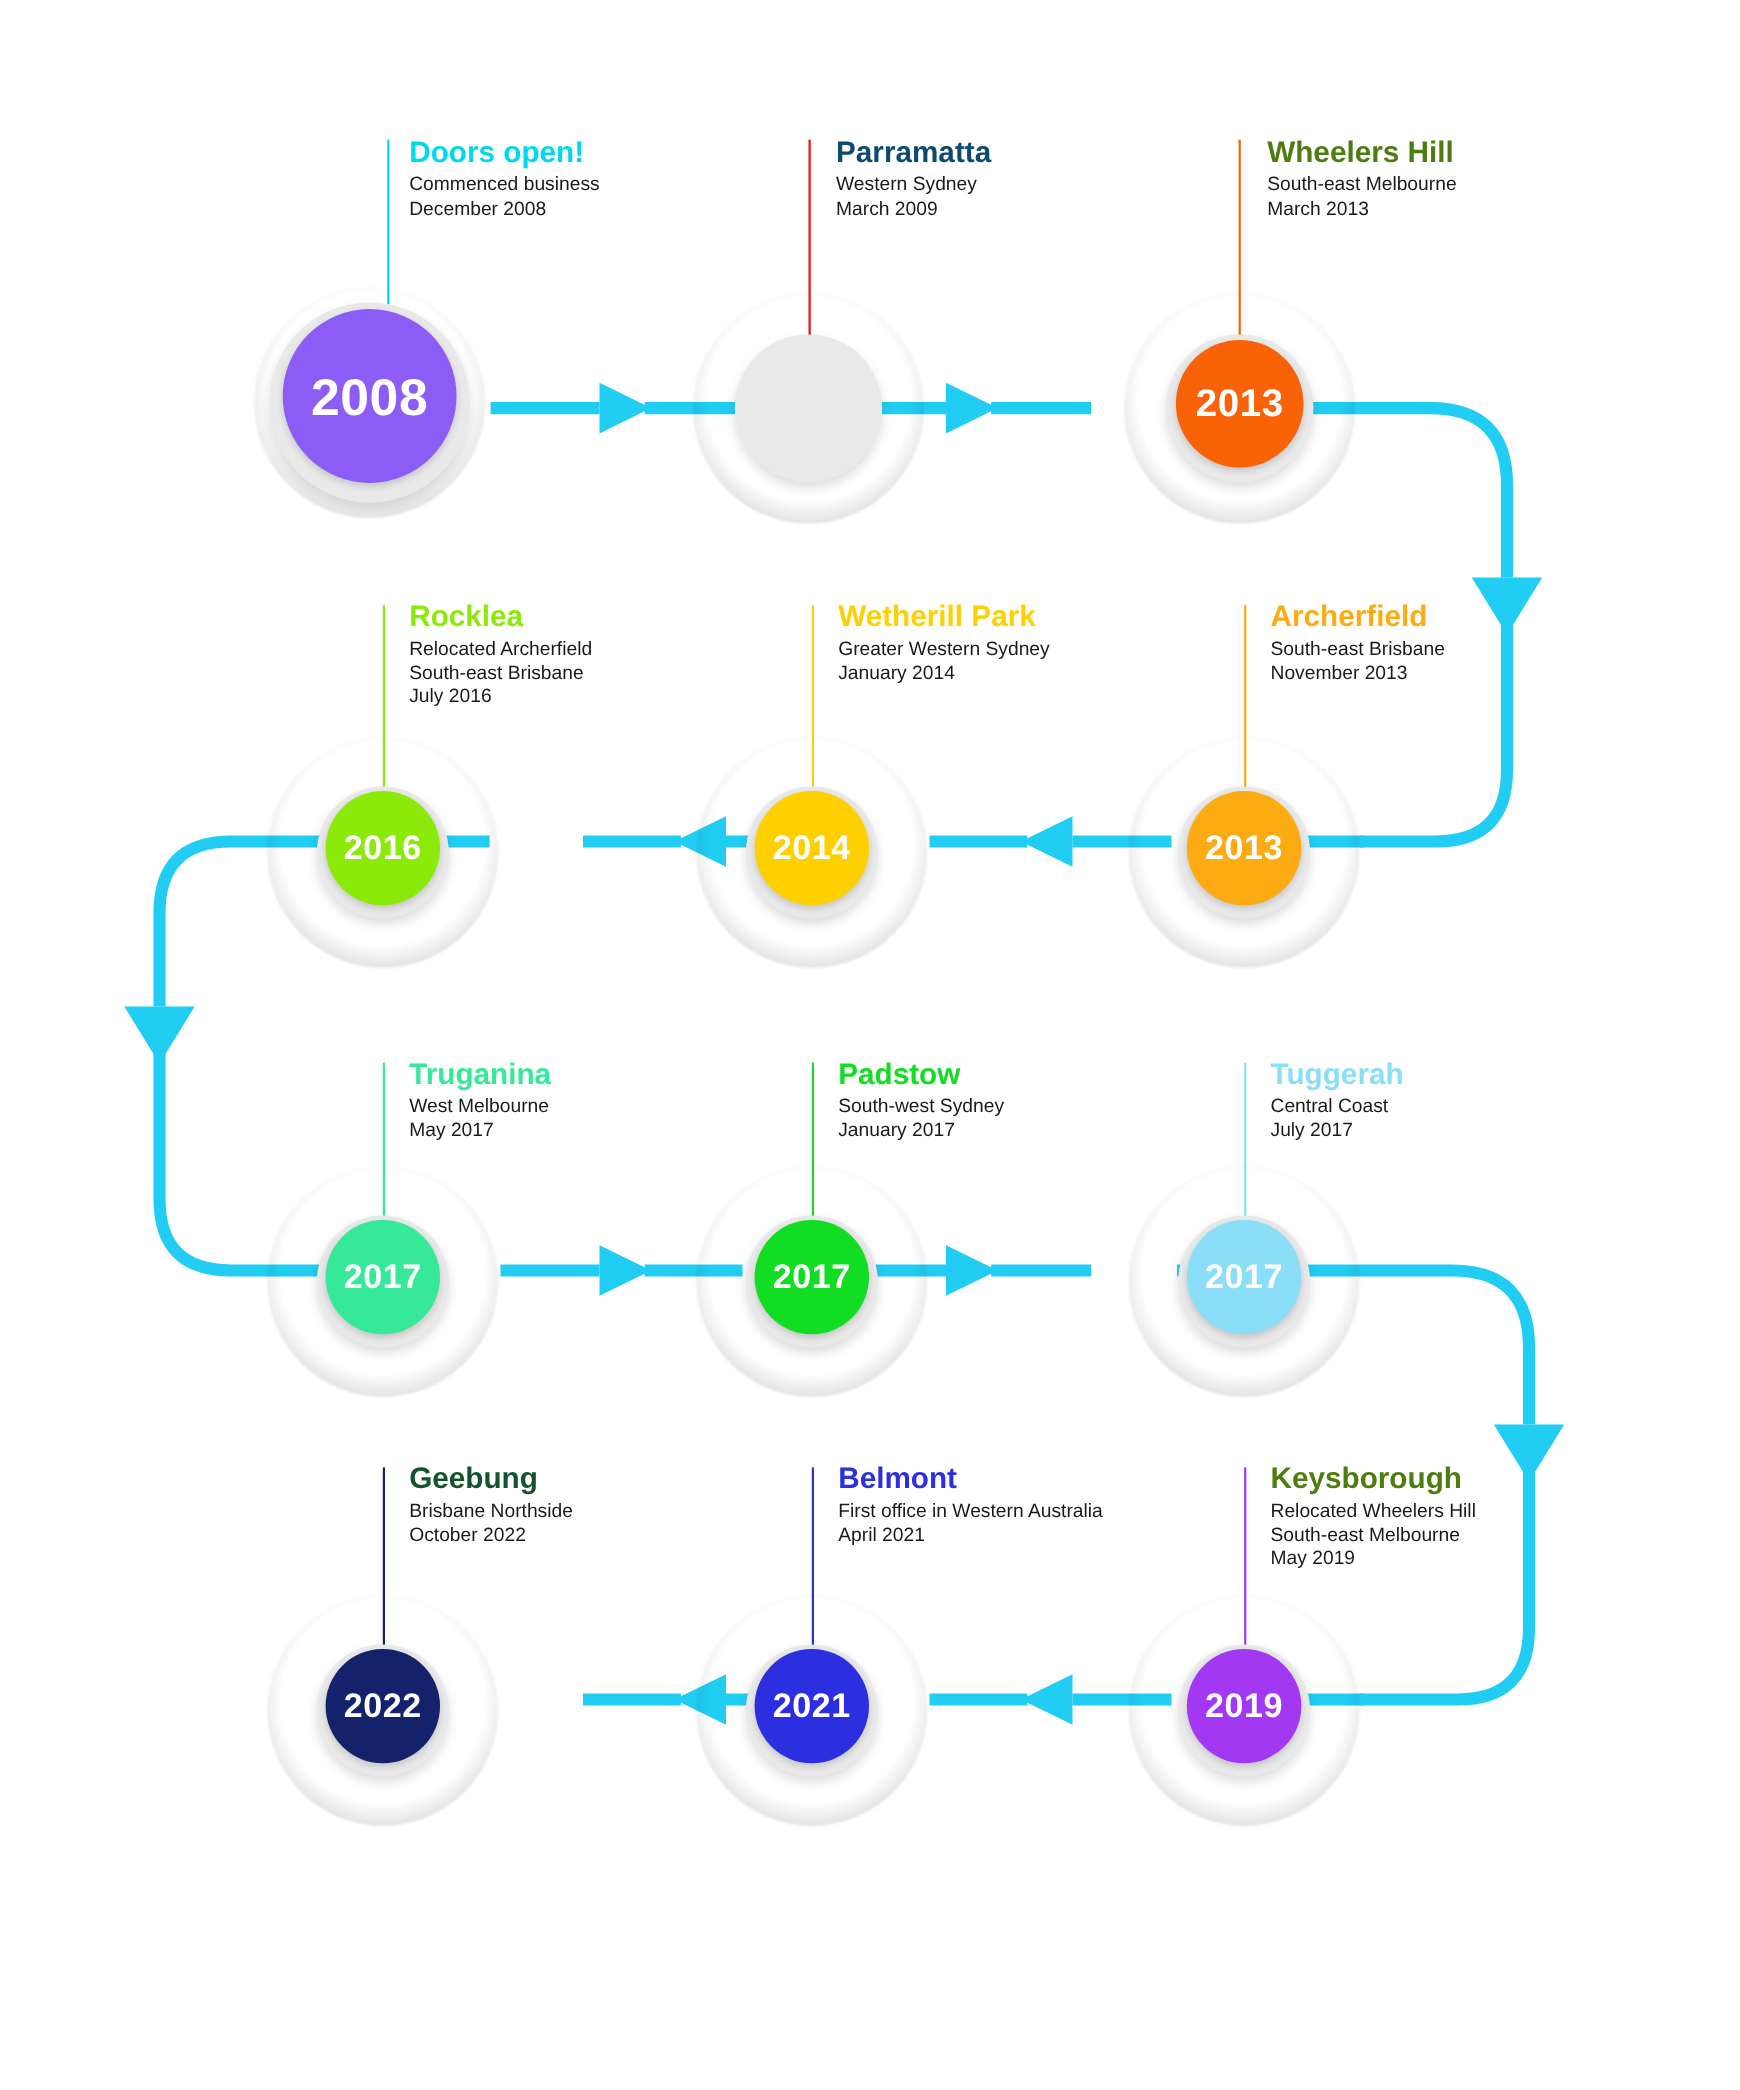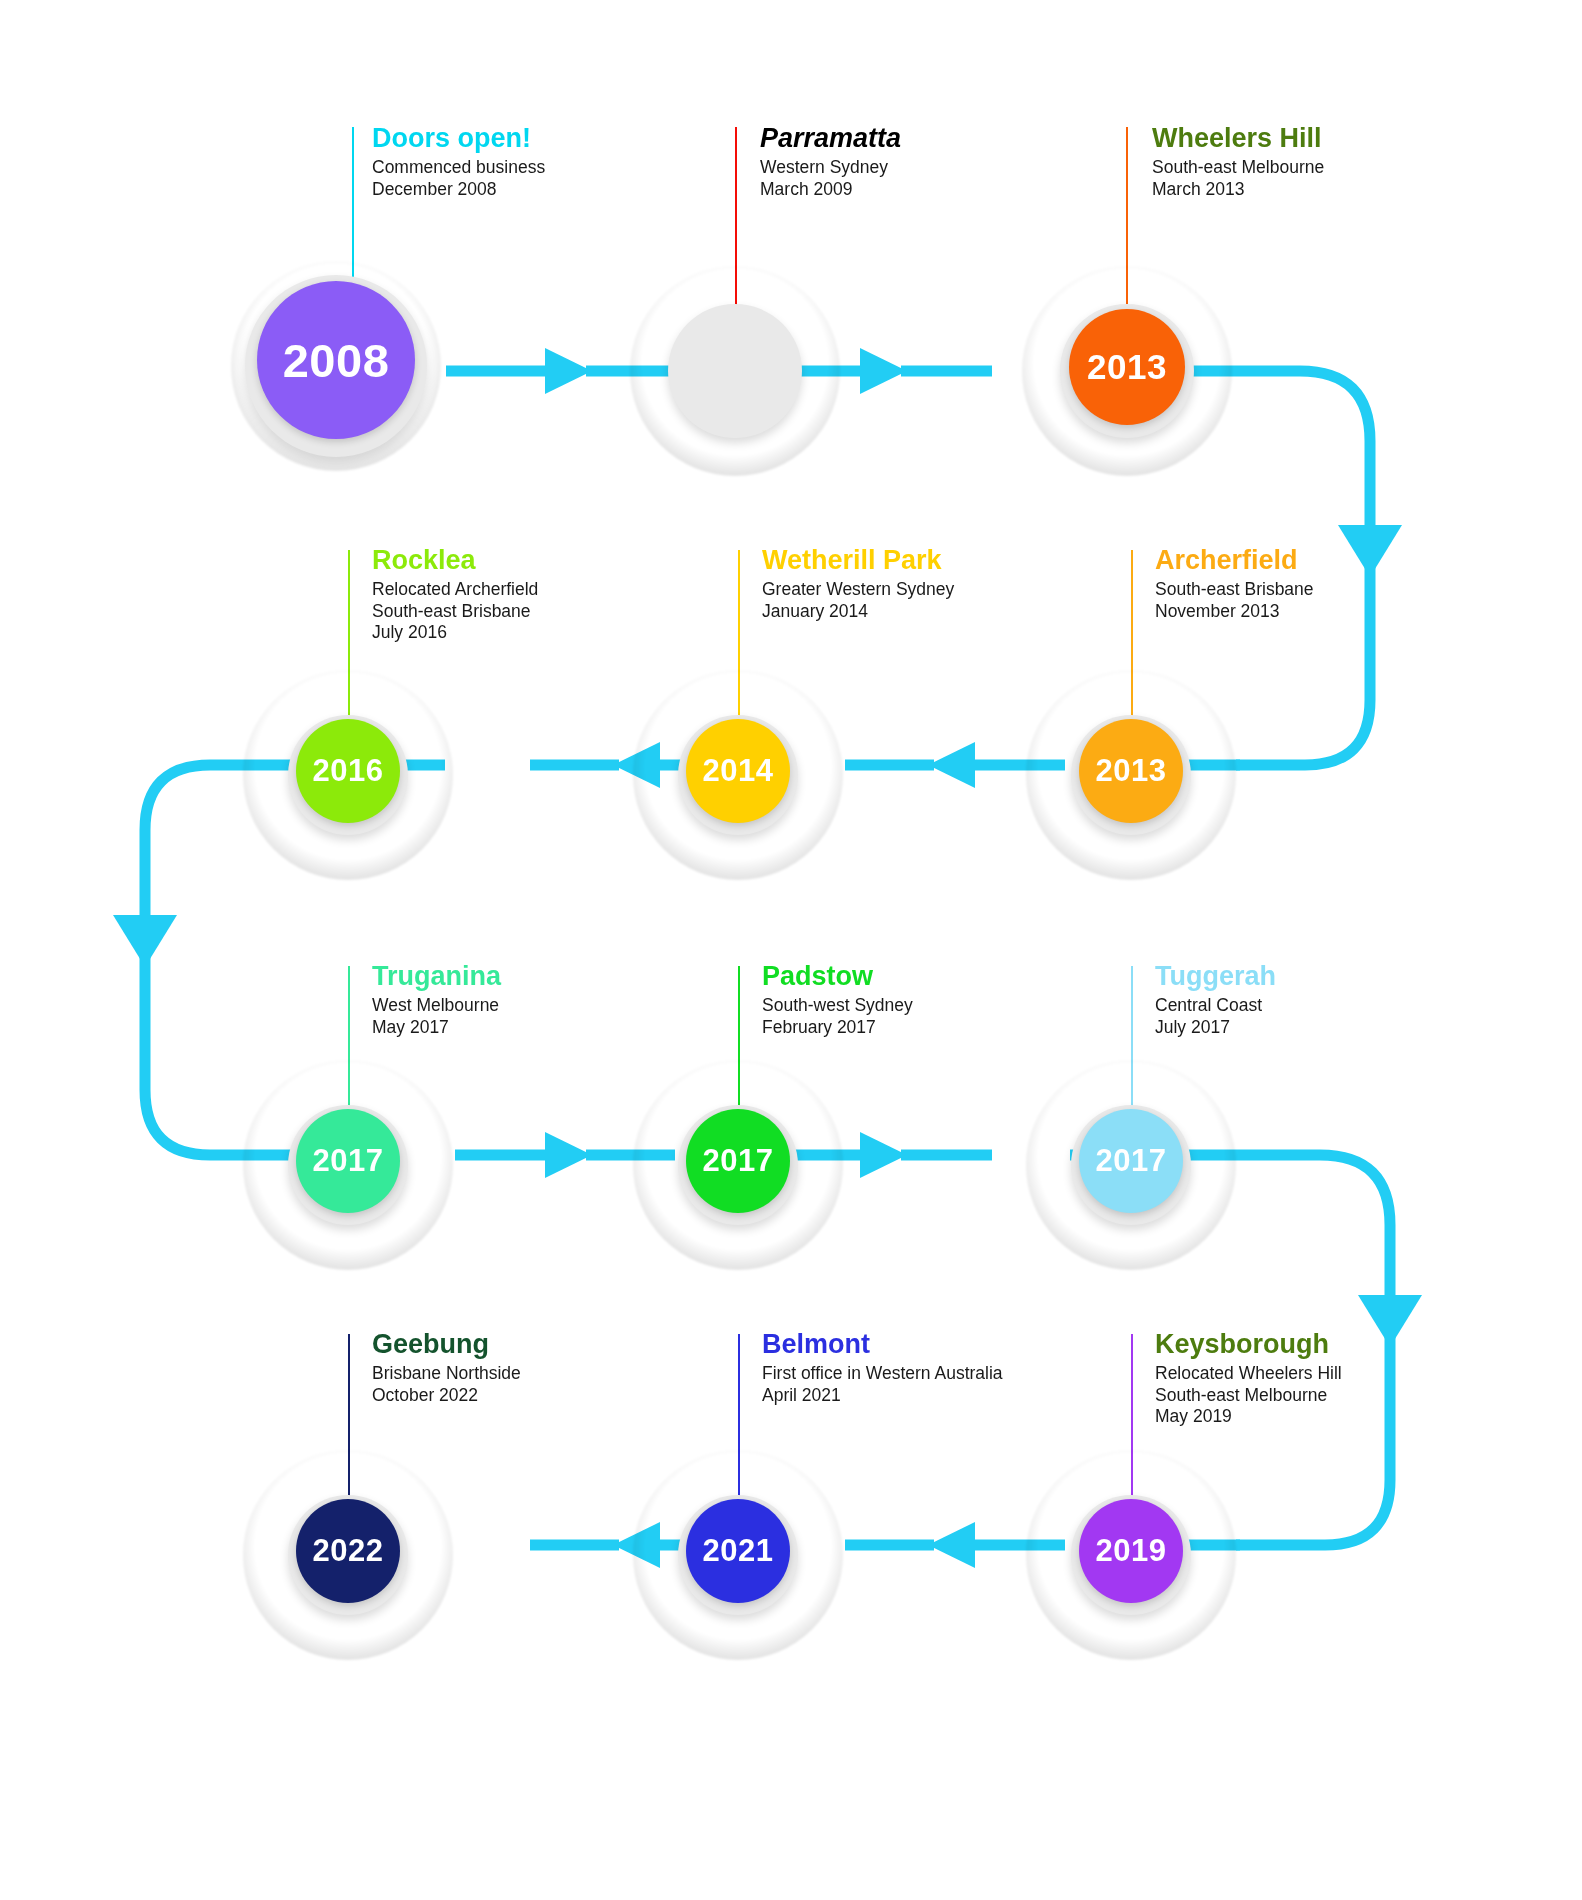--- a/index.html
+++ b/index.html
@@ -193,21 +193,21 @@
   <div class="stem" style="left:352px; top:127px; height:150px; background:#00D7F0;"></div>
   <div class="node size-lg" style="left:231px; top:261px;">
     <div class="disc-wrap">
       <div class="disc-halo"></div>
       <div class="disc-ring"></div>
       <div class="disc" style="background:#8b5cf6;">2008</div>
     </div>
   </div>
 
   <div class="caption" style="left:760px; top:124px;">
-    <h3 style="color:#000000;font-style:italic;">Parramatta</h3>
+    <h3 style="color:#0c4a6e;">Parramatta</h3>
     <p class="sub">Western Sydney</p>
     <p class="sub">March 2009</p>
   </div>
   <div class="stem" style="left:735px; top:127px; height:190px; background:#F40D07;"></div>
   <div class="node size-md" style="left:630px; top:266px;">
     <div class="disc-wrap">
       <div class="disc-halo"></div>
       <div class="disc-ring"></div>
     </div>
   </div>
@@ -279,21 +279,21 @@
     <div class="disc-wrap">
       <div class="disc-halo"></div>
       <div class="disc-ring"></div>
       <div class="disc" style="background:#35E999;">2017</div>
     </div>
   </div>
 
   <div class="caption" style="left:762px; top:962px;">
     <h3 style="color:#11DD23;">Padstow</h3>
     <p class="sub">South-west Sydney</p>
-    <p class="sub">February 2017</p>
+    <p class="sub">January 2017</p>
   </div>
   <div class="stem" style="left:738px; top:966px; height:145px; background:#11DD23;"></div>
   <div class="node size-sm" style="left:633px; top:1060px;">
     <div class="disc-wrap">
       <div class="disc-halo"></div>
       <div class="disc-ring"></div>
       <div class="disc" style="background:#11DD23;">2017</div>
     </div>
   </div>
 

